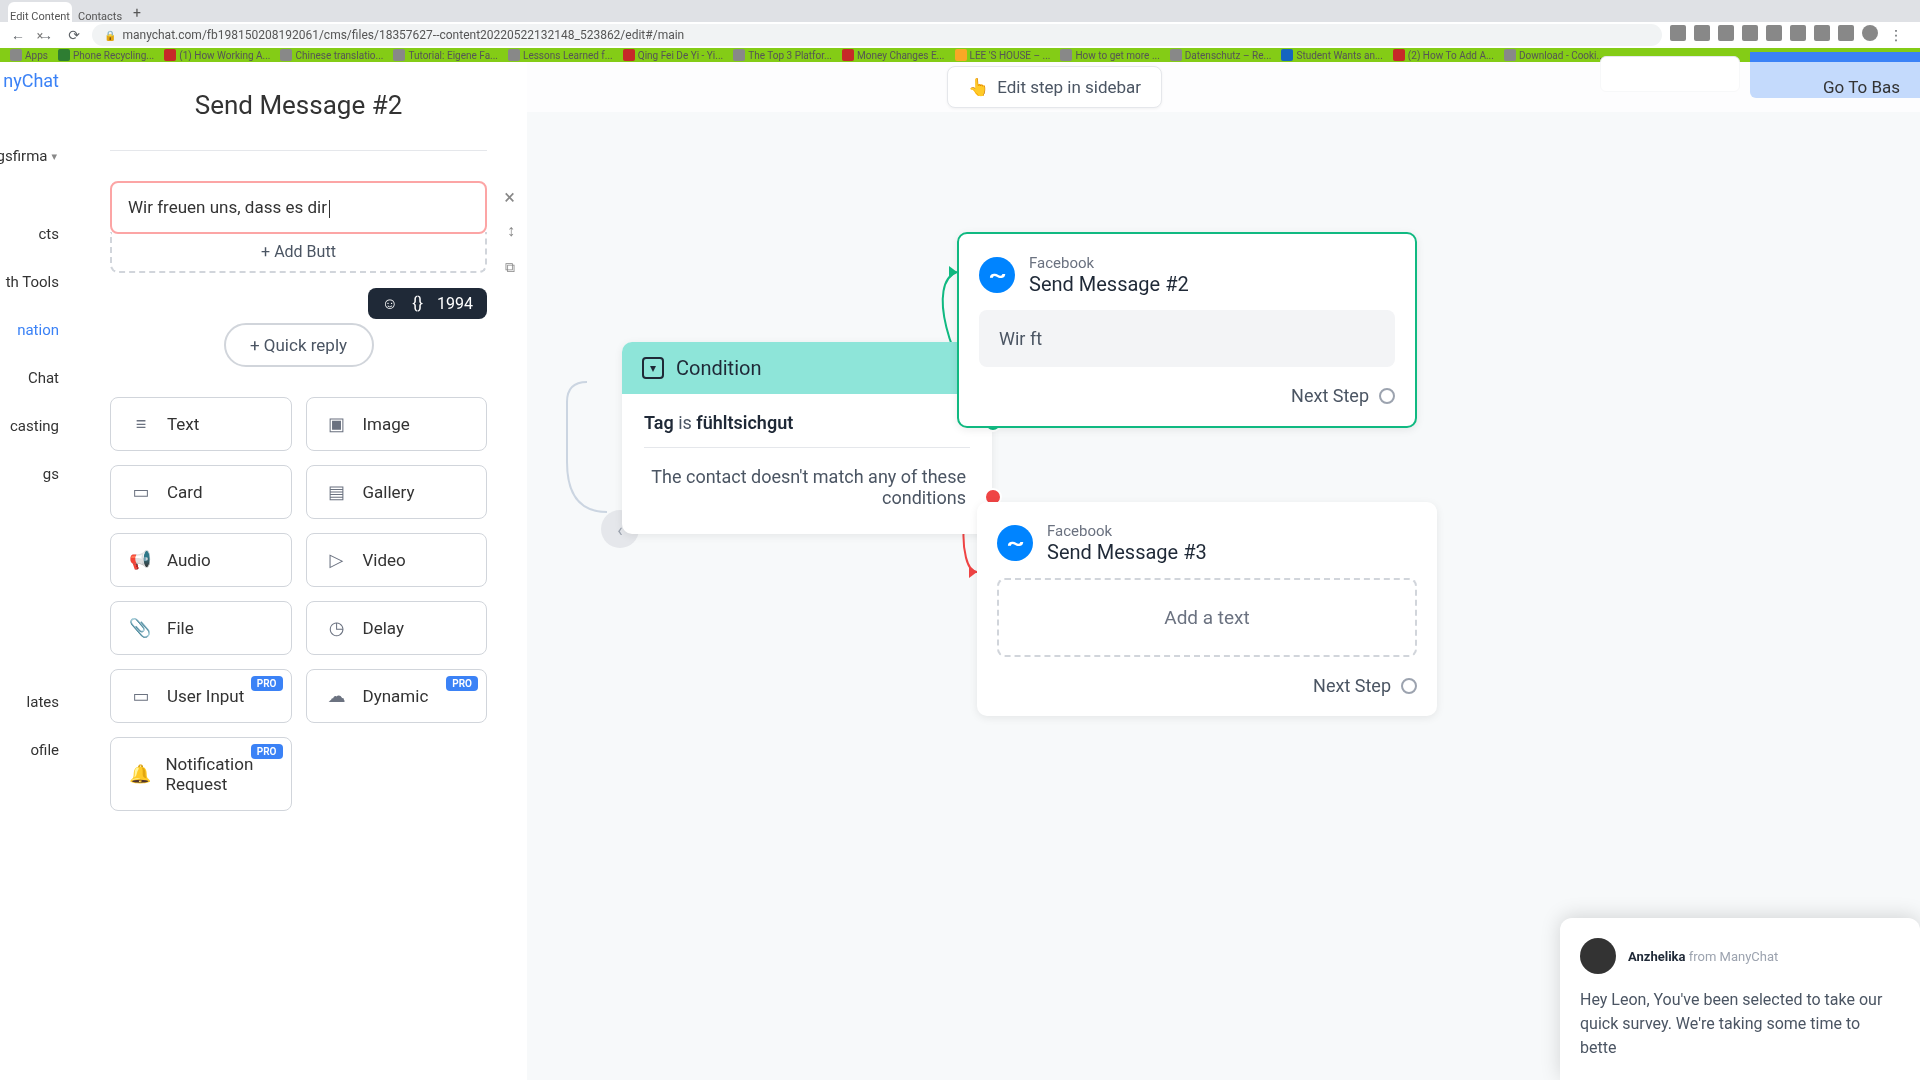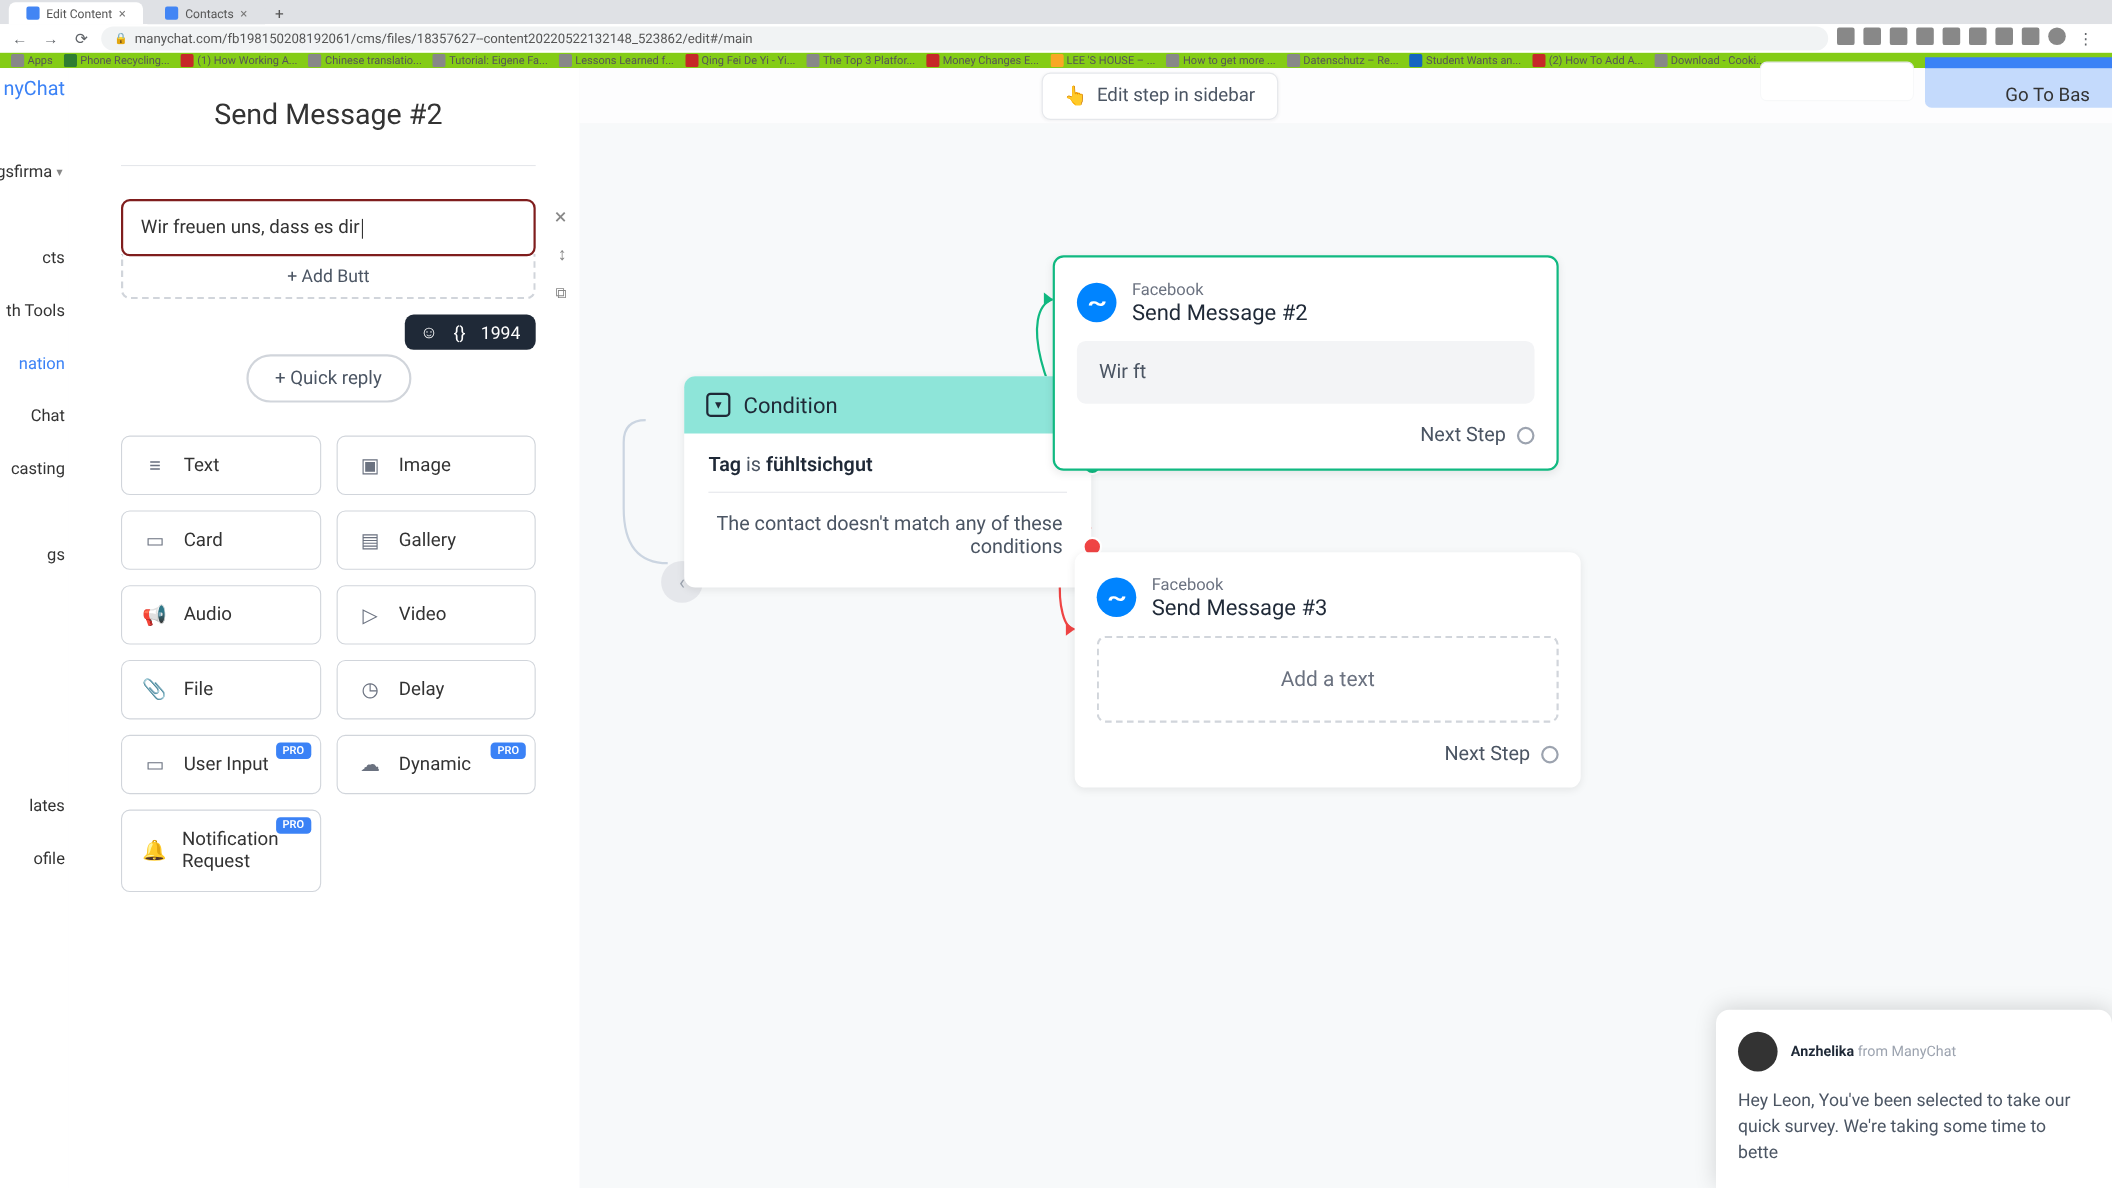--- a/index.html
+++ b/index.html
@@ -1,21 +1,21 @@
 <!DOCTYPE html>
 <html><head>
 <meta charset="utf-8">
 <style>
 * { margin: 0; padding: 0; box-sizing: border-box; font-family: -apple-system, BlinkMacSystemFont, "Segoe UI", Roboto, sans-serif; }
 body { width: 1920px; height: 1080px; overflow: hidden; background: #fff; }
 
 
 .browser-chrome { height: 62px; background: #fff; border-bottom: 1px solid #e0e0e0; }
 .tab-bar { height: 22px; display: flex; align-items: flex-end; background: #dfe1e5; padding-left: 8px; }
-.tab { height: 20px; background: #fff; border-radius: 6px 6px 0 0; padding: 2px 16px; font-size: 11px; color: #555; display: flex; align-items: center; gap: 6px; margin-right: 4px; }
+.tab { height: 20px; background: #fff; border-radius: 6px 6px 0 0; padding: 2px 2px; font-size: 11px; color: #555; display: flex; align-items: center; gap: 6px; margin-right: 4px; flex-direction: column; }
 .tab.inactive { background: #dfe1e5; }
 .tab .close { font-size: 12px; color: #777; }
 .tab .fav { width: 12px; height: 12px; border-radius: 2px; background: #4285f4; }
 .new-tab { width: 18px; height: 18px; display: flex; align-items: center; justify-content: center; color: #555; font-size: 14px; }
 .addr-bar { height: 26px; display: flex; align-items: center; padding: 0 8px; gap: 8px; background: #fff; }
 .nav-btn { width: 20px; height: 20px; display: flex; align-items: center; justify-content: center; color: #5f6368; font-size: 14px; }
 .url-field { flex: 1; height: 22px; background: #f1f3f4; border-radius: 12px; padding: 0 12px; font-size: 12px; color: #555; display: flex; align-items: center; gap: 6px; }
 .lock { font-size: 10px; }
 .ext-icons { display: flex; gap: 8px; padding-right: 6px; }
 .ext-icon { width: 16px; height: 16px; border-radius: 2px; background: #888; }
@@ -41,21 +41,21 @@
 
 .editor-panel { width: 465px; background: #fff; padding: 28px 40px 20px 48px; position: relative; }
 
 .editor-title { font-size: 26px; color: #333; text-align: center; margin-bottom: 30px; }
 .send-line { font-size: 19px; color: #333; margin-bottom: 18px; display: flex; align-items: center; gap: 6px; }
 .send-line .blue { color: #3b82f6; }
 .help-icon { width: 16px; height: 16px; border: 1px solid #bbb; border-radius: 50%; font-size: 10px; color: #888; display: inline-flex; align-items: center; justify-content: center; }
 .divider { height: 1px; background: #e5e7eb; margin: 0 0 30px 0; }
 
 .msg-block { position: relative; }
-.msg-input { border: 2px solid #7f1d1d; border-radius: 8px; padding: 14px 16px; font-size: 17px; color: #333; min-height: 50px; position: relative; }
+.msg-input { border: 2px solid #fca5a5; border-radius: 8px; padding: 14px 16px; font-size: 17px; color: #333; min-height: 50px; position: relative; }
 .cursor { display: inline-block; width: 1px; height: 18px; background: #333; vertical-align: middle; margin-left: 2px; }
 .input-toolbar { position: absolute; right: 0; bottom: -46px; background: #1f2937; border-radius: 8px; padding: 6px 14px; display: flex; align-items: center; gap: 14px; color: #fff; font-size: 16px; z-index: 5; }
 .tb-icon { font-size: 16px; }
 .side-close { position: absolute; right: -28px; top: 4px; font-size: 20px; color: #888; }
 .side-arrows { position: absolute; right: -28px; top: 40px; font-size: 16px; color: #888; }
 .side-copy { position: absolute; right: -28px; top: 78px; font-size: 14px; color: #888; }
 
 .add-button-row { border: 2px dashed #d1d5db; border-top: none; border-radius: 0 0 8px 8px; padding: 10px; text-align: center; font-size: 16px; color: #4b5563; margin-top: -2px; }
 
 .quick-reply { margin: 50px auto 30px; width: 150px; padding: 10px 18px; border: 2px solid #d1d5db; border-radius: 24px; font-size: 17px; color: #4b5563; text-align: center; }
@@ -222,21 +222,21 @@
     <div class="ws-selector">
       <span>gsfirma</span>
         <span class="chev">▾</span>
     </div>
     <div class="side-items">
       <div class="side-item">cts</div>
       <div class="side-item">th Tools</div>
       <div class="side-item active">nation</div>
       <div class="side-item">Chat</div>
       <div class="side-item">casting</div>
-      <div class="side-item" style="margin-top:30px;">gs</div>
+      <div class="side-item" style="">gs</div>
       <div class="side-item" style="margin-top:180px;">lates</div>
       <div class="side-item">ofile</div>
     </div>
   </div>
 
   <div class="editor-panel">
     <div class="editor-title">Send Message #2</div>
     <div class="divider"></div>
 
     <div class="msg-block">

